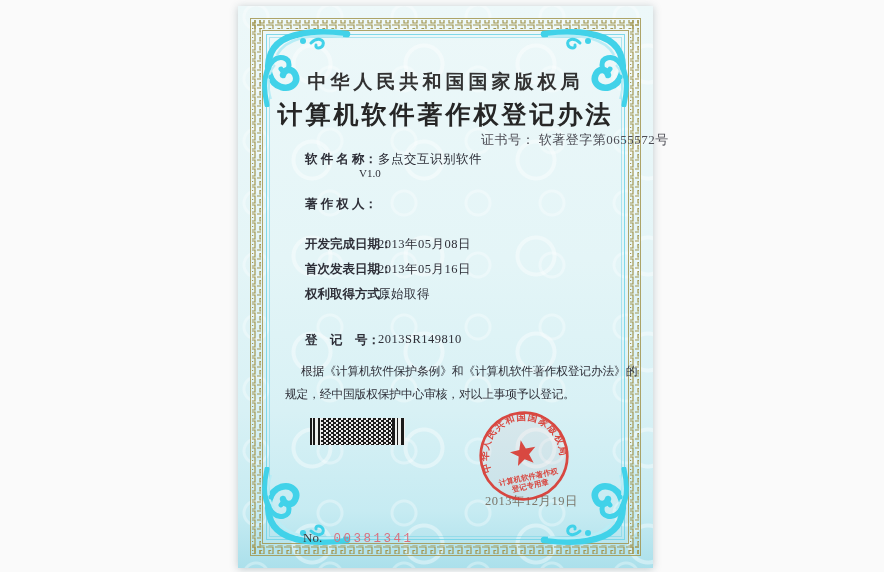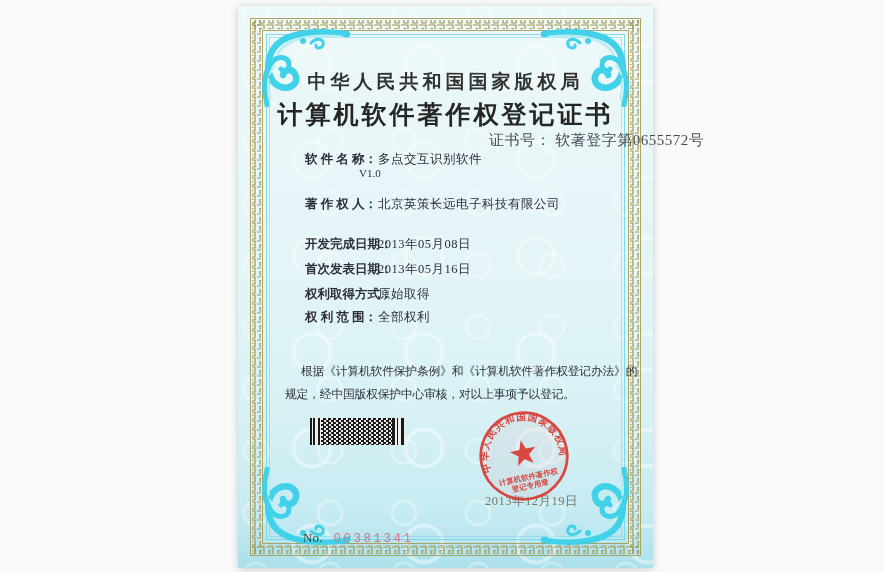--- a/index.html
+++ b/index.html
@@ -33,21 +33,21 @@
   
   .authority {
     position:absolute; top:63px; left:0; right:0; text-align:center;
     font-size:19px; font-weight:bold; letter-spacing:4px; color:#323232; white-space:nowrap;
   }
   .cert-title {
     position:absolute; top:92px; left:0; right:0; text-align:center;
     font-size:25px; font-weight:bold; letter-spacing:3px; color:#262626; white-space:nowrap;
   }
   .cert-no {
-    position:absolute; top:125px; left:251px; font-size:15px; color:#4c4c54;
+    position:absolute; top:125px; left:243px; font-size:13px; color:#4c4c54;
     white-space:nowrap; letter-spacing:.5px;
   }
   .field-row { position:absolute; left:47px; display:flex; font-size:12.5px; color:#2e2f38; white-space:pre;margin-left:20px; }
   .f-label { width:73px; font-weight:bold; }
   .f-value { letter-spacing:.5px;text-align:center; }
   .version-line { position:absolute; left:121px; font-size:11px; color:#2e2f38; }
   .stmt { position:absolute; font-size:11.8px; color:#2e2f38; white-space:nowrap; letter-spacing:-.2px; }
 
   
   .barcode {
@@ -121,51 +121,50 @@
     <path d="M88,7 C46,2 20,8 12,26 C6,40 10,56 22,60 C33,63 40,55 36,47 C33,41 25,42 24,48" fill="none" stroke="#41d2e9" stroke-width="6.5" stroke-linecap="round"></path>
     <path d="M8,78 C4,60 4,44 14,34 C20,28 30,30 30,38 C30,44 24,46 22,42" fill="none" stroke="#41d2e9" stroke-width="5" stroke-linecap="round"></path>
     <path d="M84,10 C50,6 26,12 18,28" fill="none" stroke="#b9edf6" stroke-width="2.5"></path>
     <path d="M12,72 C8,58 9,46 16,38" fill="none" stroke="#b9edf6" stroke-width="2"></path>
     <path d="M52,16 C58,10 66,12 64,18 C62,22 56,22 57,18" fill="none" stroke="#41d2e9" stroke-width="3" stroke-linecap="round"></path>
     <circle cx="44" cy="14" r="3" fill="#41d2e9"></circle>
       <circle cx="12" cy="50" r="2.5" fill="#41d2e9"></circle>
   </svg>
 
   <div class="authority">中华人民共和国国家版权局</div>
-  <div class="cert-title">计算机软件著作权登记证书</div>
+  <div class="cert-title">计算机软件著作权登记办法</div>
   <div class="cert-no">
     <span>证书号：</span>
     <span>软著登字第0655572号</span>
   </div>
 
   <div class="field-row" style="top:145px">
     <span class="f-label">软 件 名 称：</span>
     <span class="f-value">多点交互识别软件</span>
   </div>
   <div class="version-line" style="top:161px">V1.0</div>
 
   <div class="field-row" style="top:190px">
     <span class="f-label">著 作 权 人：</span>
-    <span class="f-value">北京英策长远电子科技有限公司</span>
   </div>
   <div class="field-row" style="top:230px">
     <span class="f-label">开发完成日期：</span>
     <span class="f-value">2013年05月08日</span>
   </div>
   <div class="field-row" style="top:255px">
     <span class="f-label">首次发表日期：</span>
     <span class="f-value">2013年05月16日</span>
   </div>
   <div class="field-row" style="top:280px">
     <span class="f-label">权利取得方式：</span>
     <span class="f-value">原始取得</span>
   </div>
-  <div class="field-row" style="top:303px">
-    <span class="f-label">权 利 范 围：</span>
-    <span class="f-value">全部权利</span>
+  <div class="field-row" style="top:326px">
+    <span class="f-label">登　记　号：</span>
+    <span class="f-value">2013SR149810</span>
   </div>
 
   <div class="stmt" style="left:47px; top:381px">规定，经中国版权保护中心审核，对以上事项予以登记。</div>
   <div class="stmt" style="left:63px; top:358px">根据《计算机软件保护条例》和《计算机软件著作权登记办法》的</div>
 
   <div class="barcode"></div>
 
   <div class="serial">
     <span class="no-label">No.</span>
     <span class="no-value">00381341</span>

